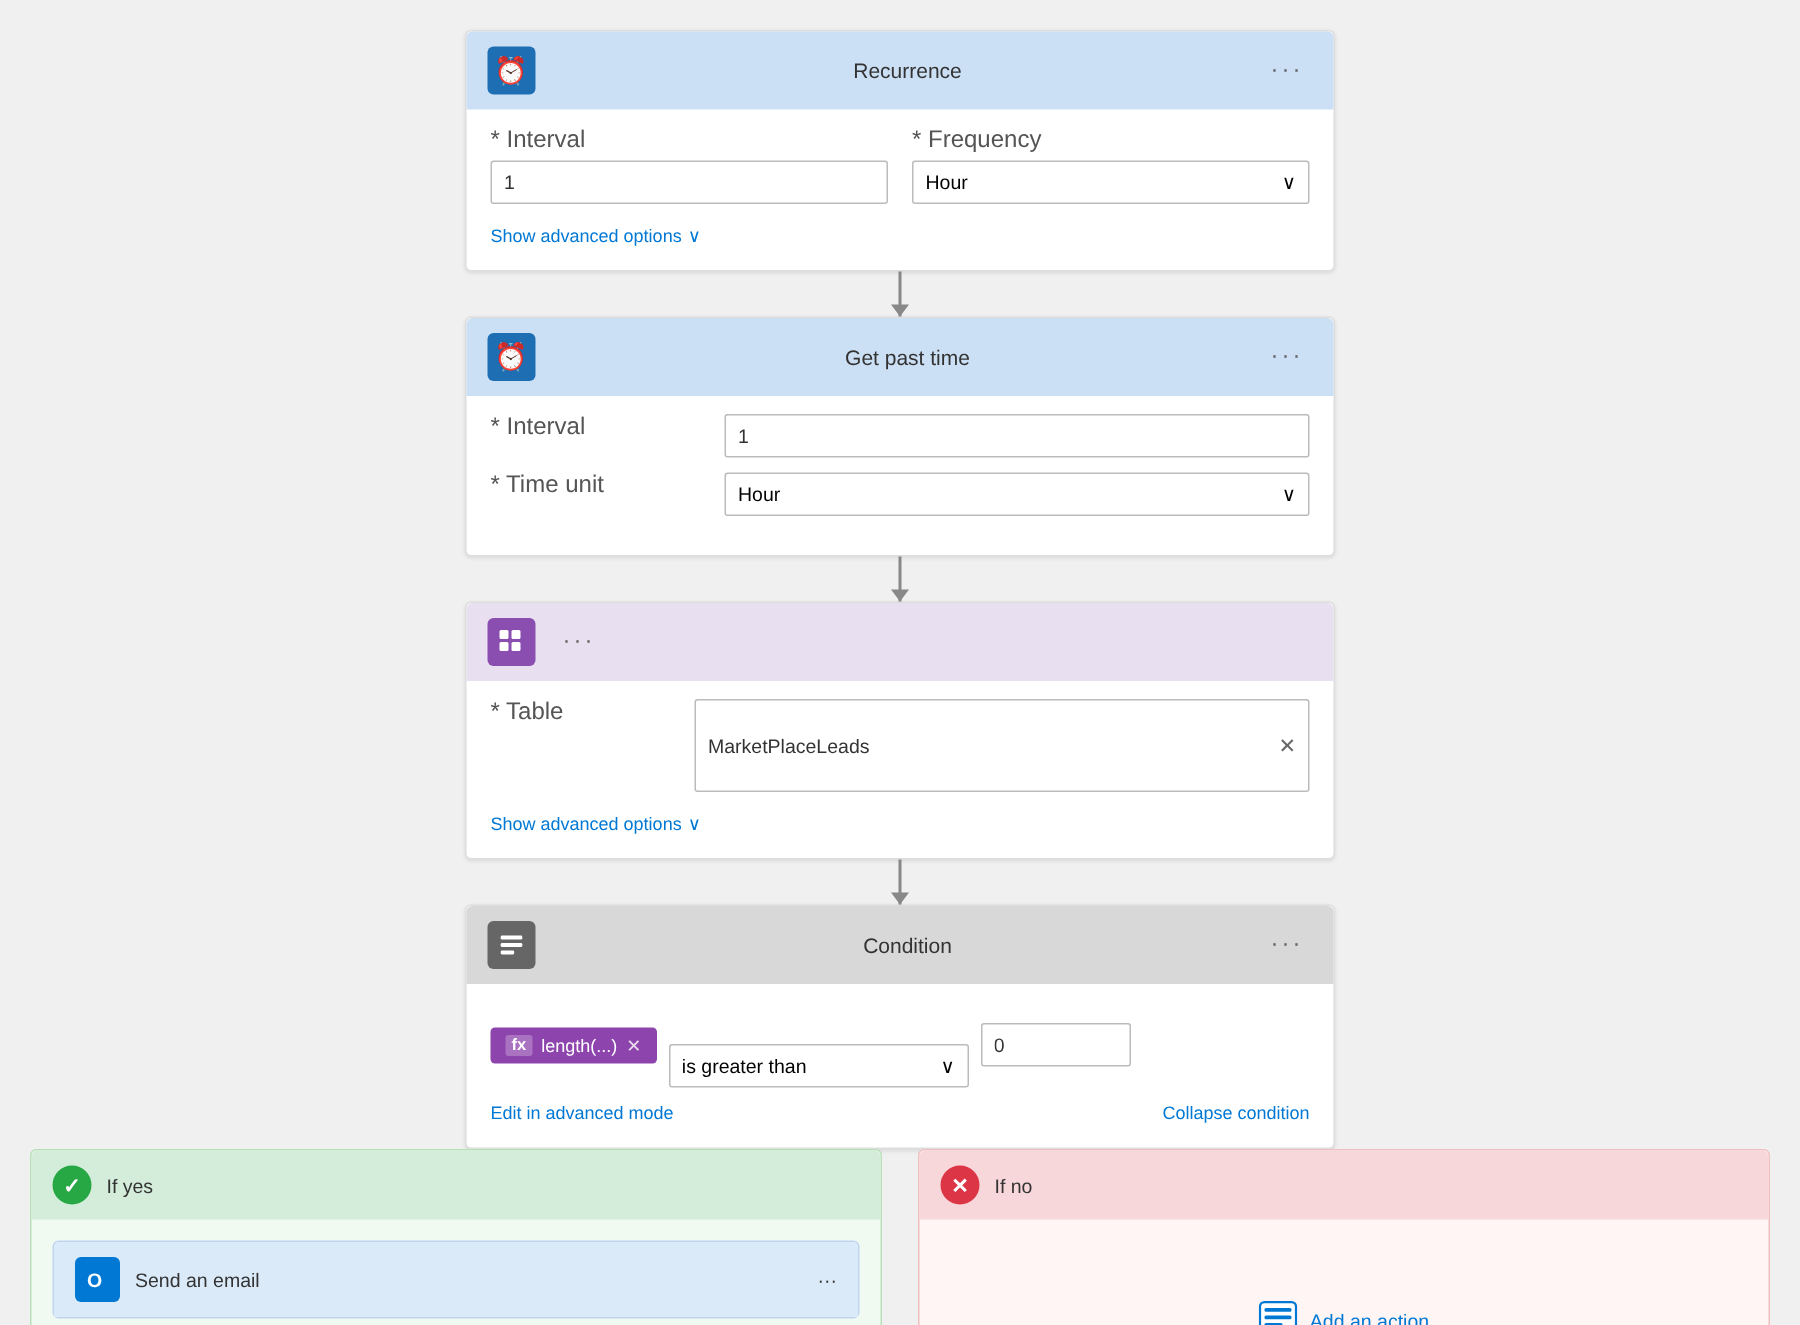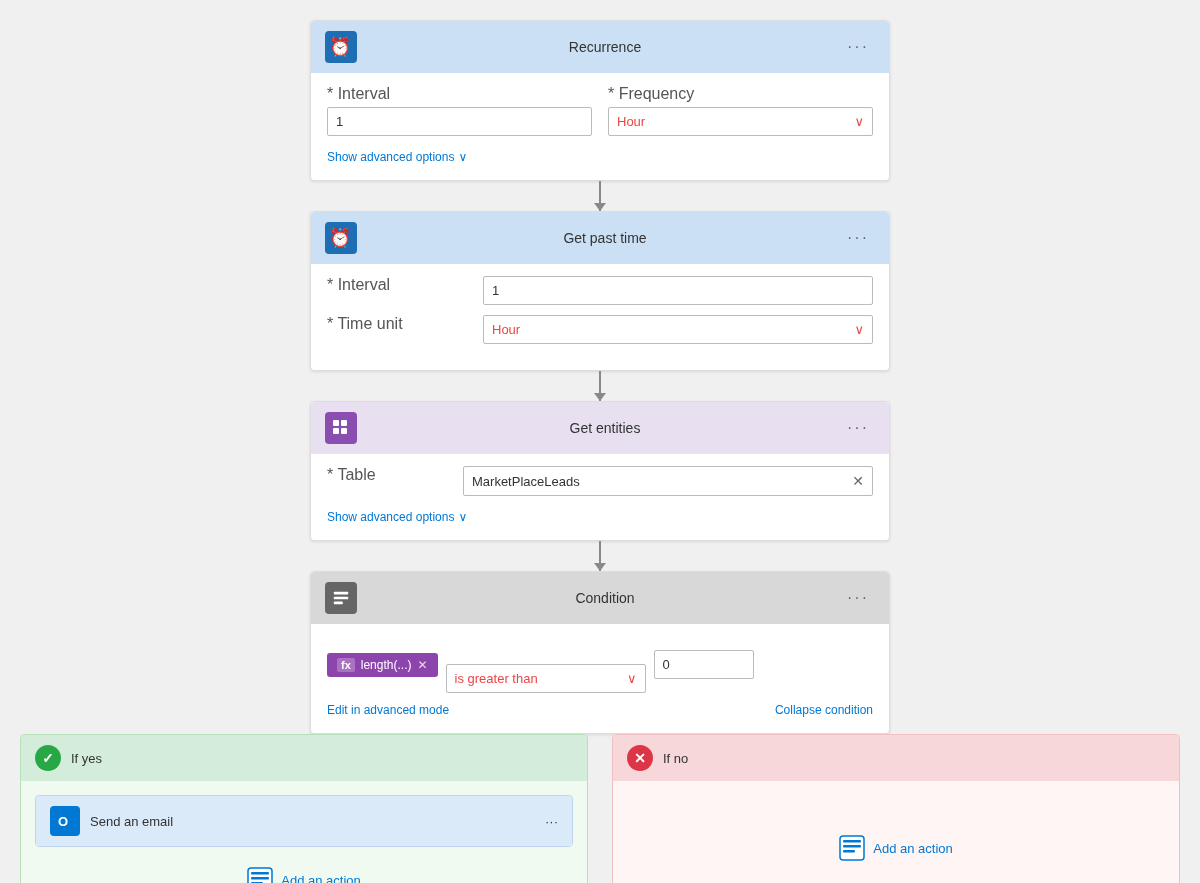--- a/index.html
+++ b/index.html
@@ -85,42 +85,42 @@
       font-size: 13px;
       color: #333;
       background: #fff;
       width: 100%;
     }
     .field-select {
       border: 1px solid #bbb;
       border-radius: 2px;
       padding: 6px 8px;
       font-size: 13px;
-      color: #ef4444;
+      color: #000000;
       background: #fff;
       width: 100%;
       display: flex;
       align-items: center;
       justify-content: space-between;
       cursor: pointer;
     }
     .show-advanced {
       color: #0078d4;
       font-size: 12px;
       cursor: pointer;
       display: inline-flex;
       align-items: center;
       gap: 4px;
       margin-top: 4px;
       text-align: center;
     }
     .table-value-with-x {
       border: 1px solid #bbb;
       border-radius: 2px;
-      padding: 6px 8px;
+      padding: 22px 8px;
       font-size: 13px;
       color: #333;
       background: #fff;
       flex: 1;
       display: flex;
       align-items: center;
       justify-content: space-between;
     }
     .x-btn {
       cursor: pointer;
@@ -344,21 +344,20 @@
   <div class="card">
     <div class="card-header getentities-header">
       <div class="icon-circle purple">
         <svg width="18" height="18" viewBox="0 0 18 18" fill="white">
           <rect x="1" y="1" width="6" height="6" rx="1"></rect>
           <rect x="9" y="1" width="6" height="6" rx="1"></rect>
           <rect x="1" y="9" width="6" height="6" rx="1"></rect>
           <rect x="9" y="9" width="6" height="6" rx="1"></rect>
         </svg>
       </div>
-      <span class="card-title">Get entities</span>
       <span class="more-btn">···</span>
     </div>
     <div class="card-body">
       <div class="field-row">
         <div class="field-group" style="width:120px;flex:none;">
           <span class="field-label">* Table</span>
         </div>
         <div class="table-value-with-x">
           <span>MarketPlaceLeads</span>
           <span class="x-btn">✕</span>

